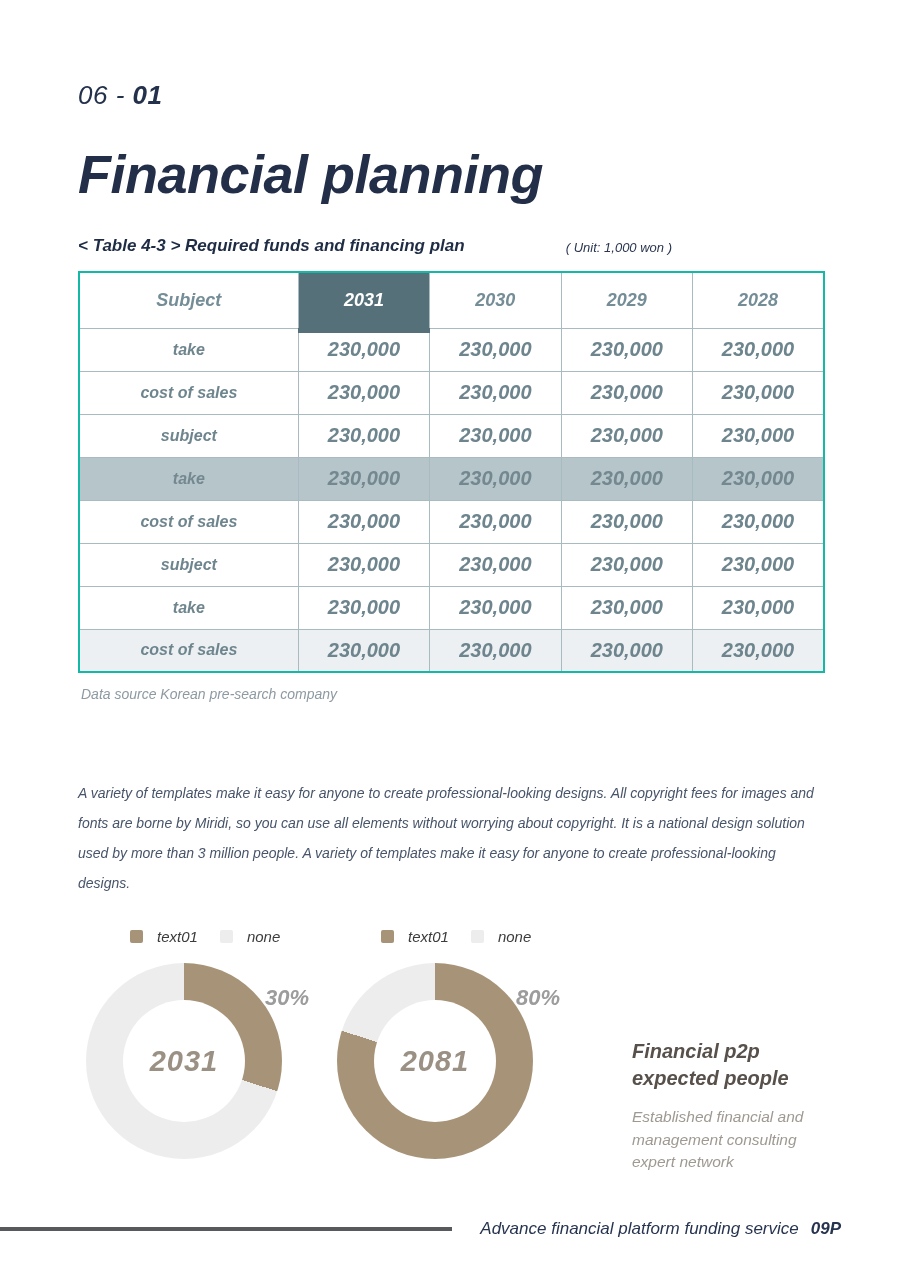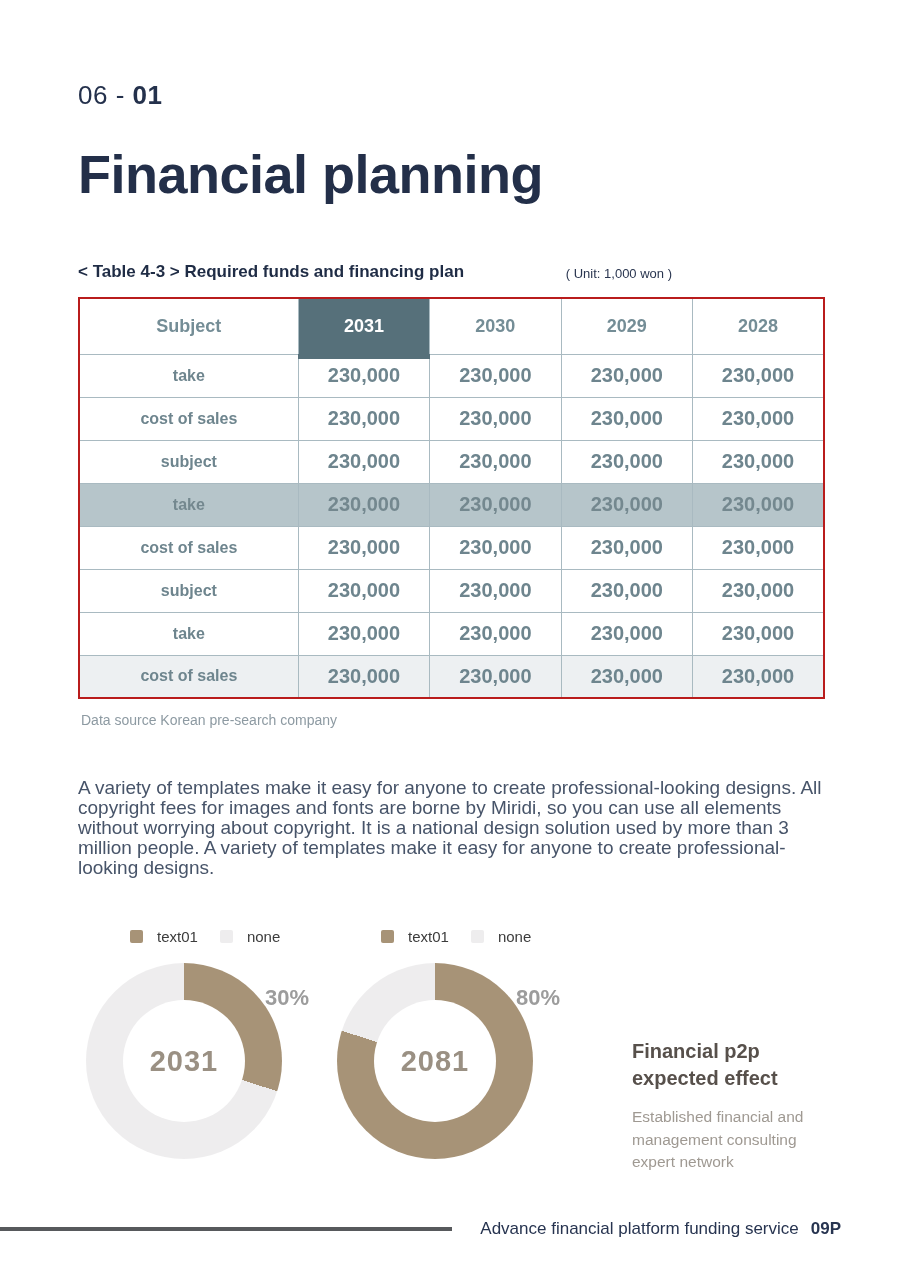--- a/index.html
+++ b/index.html
@@ -1,56 +1,56 @@
 <!DOCTYPE html>
 <html><head>
 <meta charset="utf-8">
 <style>
   * { margin:0; padding:0; box-sizing:border-box; }
   html,body { background:#ffffff; }
   body { font-family:"Liberation Sans", sans-serif; }
   .page {
     position:relative; width:905px; height:1280px; margin:0 auto;
-    background:#ffffff; overflow:hidden;
+    background:#ffffff; overflow:hidden;font-style:italic;
   }
 
   
   .header { position:absolute; left:78px; top:80px; }
   .section-no { font-size:26px; color:#24314c; letter-spacing:0.5px; }
   .section-no .bold { font-weight:700; }
   .page-title { margin-top:32px; font-size:54px; font-weight:700; color:#232f49; letter-spacing:-0.5px; }
 
   
-  .table-section { position:absolute; left:78px; top:262px; width:594px; }
+  .table-section { position:absolute; left:78px; top:236px; width:594px; }
   .caption-row { display:flex; justify-content:space-between; align-items:flex-end; }
   .table-caption { font-size:17px; font-weight:700; color:#1f2c45; }
   .unit-note { font-size:13px; color:#2a3650; padding-bottom:1px; }
 
-  table.fin-table { width:747px; border-collapse:collapse; margin-top:15px; border:2px solid #b91c1c; }
+  table.fin-table { width:747px; border-collapse:collapse; margin-top:15px; border:2px solid #14b8a6; }
   .fin-table th, .fin-table td {
     border:1px solid #a9bac1; text-align:center; vertical-align:middle;
   }
   .fin-table thead th { height:56px; font-size:18px; font-weight:700; color:#748d96; background:#ffffff; }
   .fin-table thead th.hl-col { background:#56707a; color:#ffffff; position:relative; }
   .fin-table thead th.hl-col::after {
     content:""; position:absolute; left:-1px; right:-1px; bottom:-5px; height:5px; background:#56707a;
   }
   .fin-table tbody td { height:43px; font-size:20px; font-weight:700; color:#6e858e; background:#ffffff; }
   .fin-table tbody td.label { font-size:16px; }
   .fin-table tr.row-blue td { background:#b6c5ca; color:#74888f; }
   .fin-table tr.row-gray td { background:#edf0f2; }
   .fin-table col.c-subject { width:220px; }
   .fin-table col.c-year { width:131.75px; }
 
   .source-note { margin-top:13px; font-size:14px; color:#8d9aa2; padding-left:3px; }
 
   
   .body-paragraph {
     position:absolute; left:78px; top:778px; width:752px;
-    font-size:19px; line-height:20px; color:#475469;
+    font-size:14px; line-height:30px; color:#475469;
   }
 
   
   .charts { position:absolute; left:86px; top:928px; height:250px; }
   .donut-group { position:absolute; top:0; width:200px; }
   .donut-group.g1 { left:0; }
   .donut-group.g2 { left:251px; }
   .legend { display:flex; align-items:center; margin-left:44px; height:16px; }
   .legend .swatch { width:13px; height:13px; border-radius:2px; display:inline-block; }
   .legend .lbl { font-size:15px; color:#3c3c3c; margin-left:14px; }
@@ -208,21 +208,21 @@
         <div class="donut" style="background: conic-gradient(rgb(167, 147, 119) 0%, rgb(167, 147, 119) 80%, rgb(238, 237, 238) 80%, rgb(238, 237, 238) 100%);">
           <div class="donut-hole">
             <span class="donut-center">2081</span>
           </div>
         </div>
         <span class="pct-label">80%</span>
       </div>
     </div>
 
     <div class="effect-block">
-      <div class="effect-heading">Financial p2p expected effect</div>
+      <div class="effect-heading">Financial p2p expected people</div>
       <div class="effect-desc">Established financial and management consulting expert network</div>
     </div>
 
   </div>
 
   <div class="footer-line"></div>
   <div class="footer-text">
     <span>Advance financial platform funding service</span><span class="pageno">09P</span>
   </div>
 

